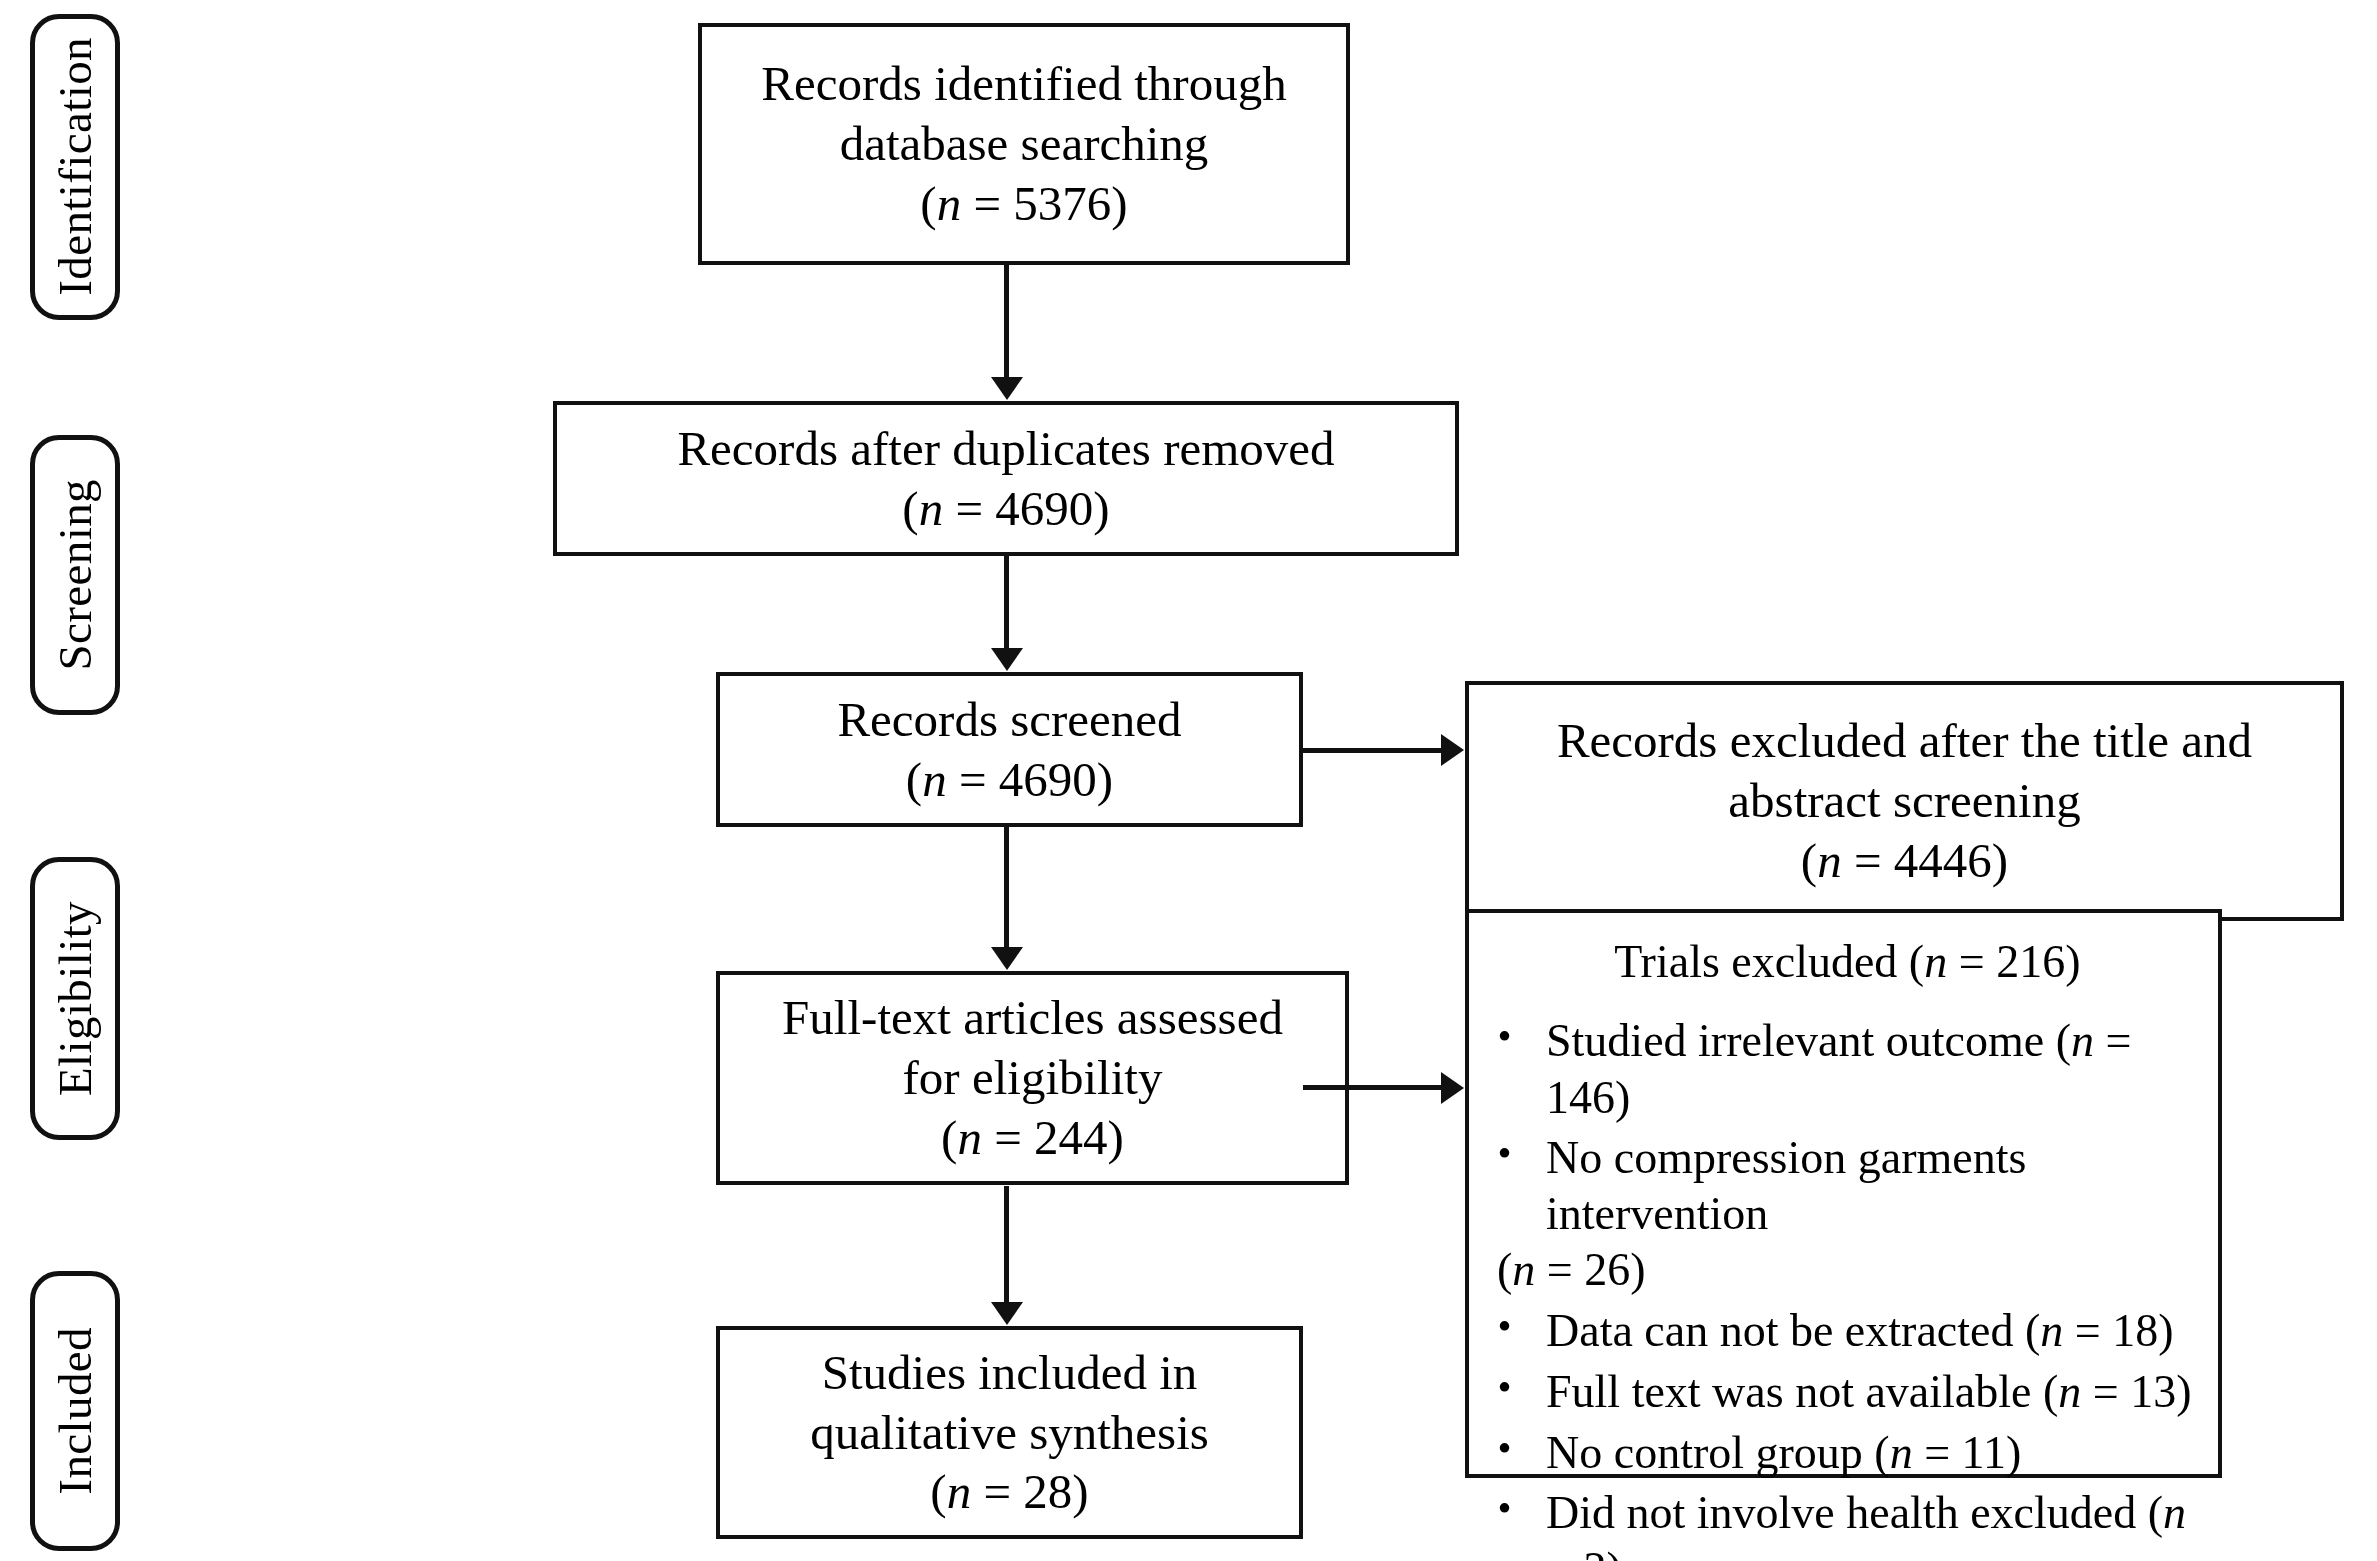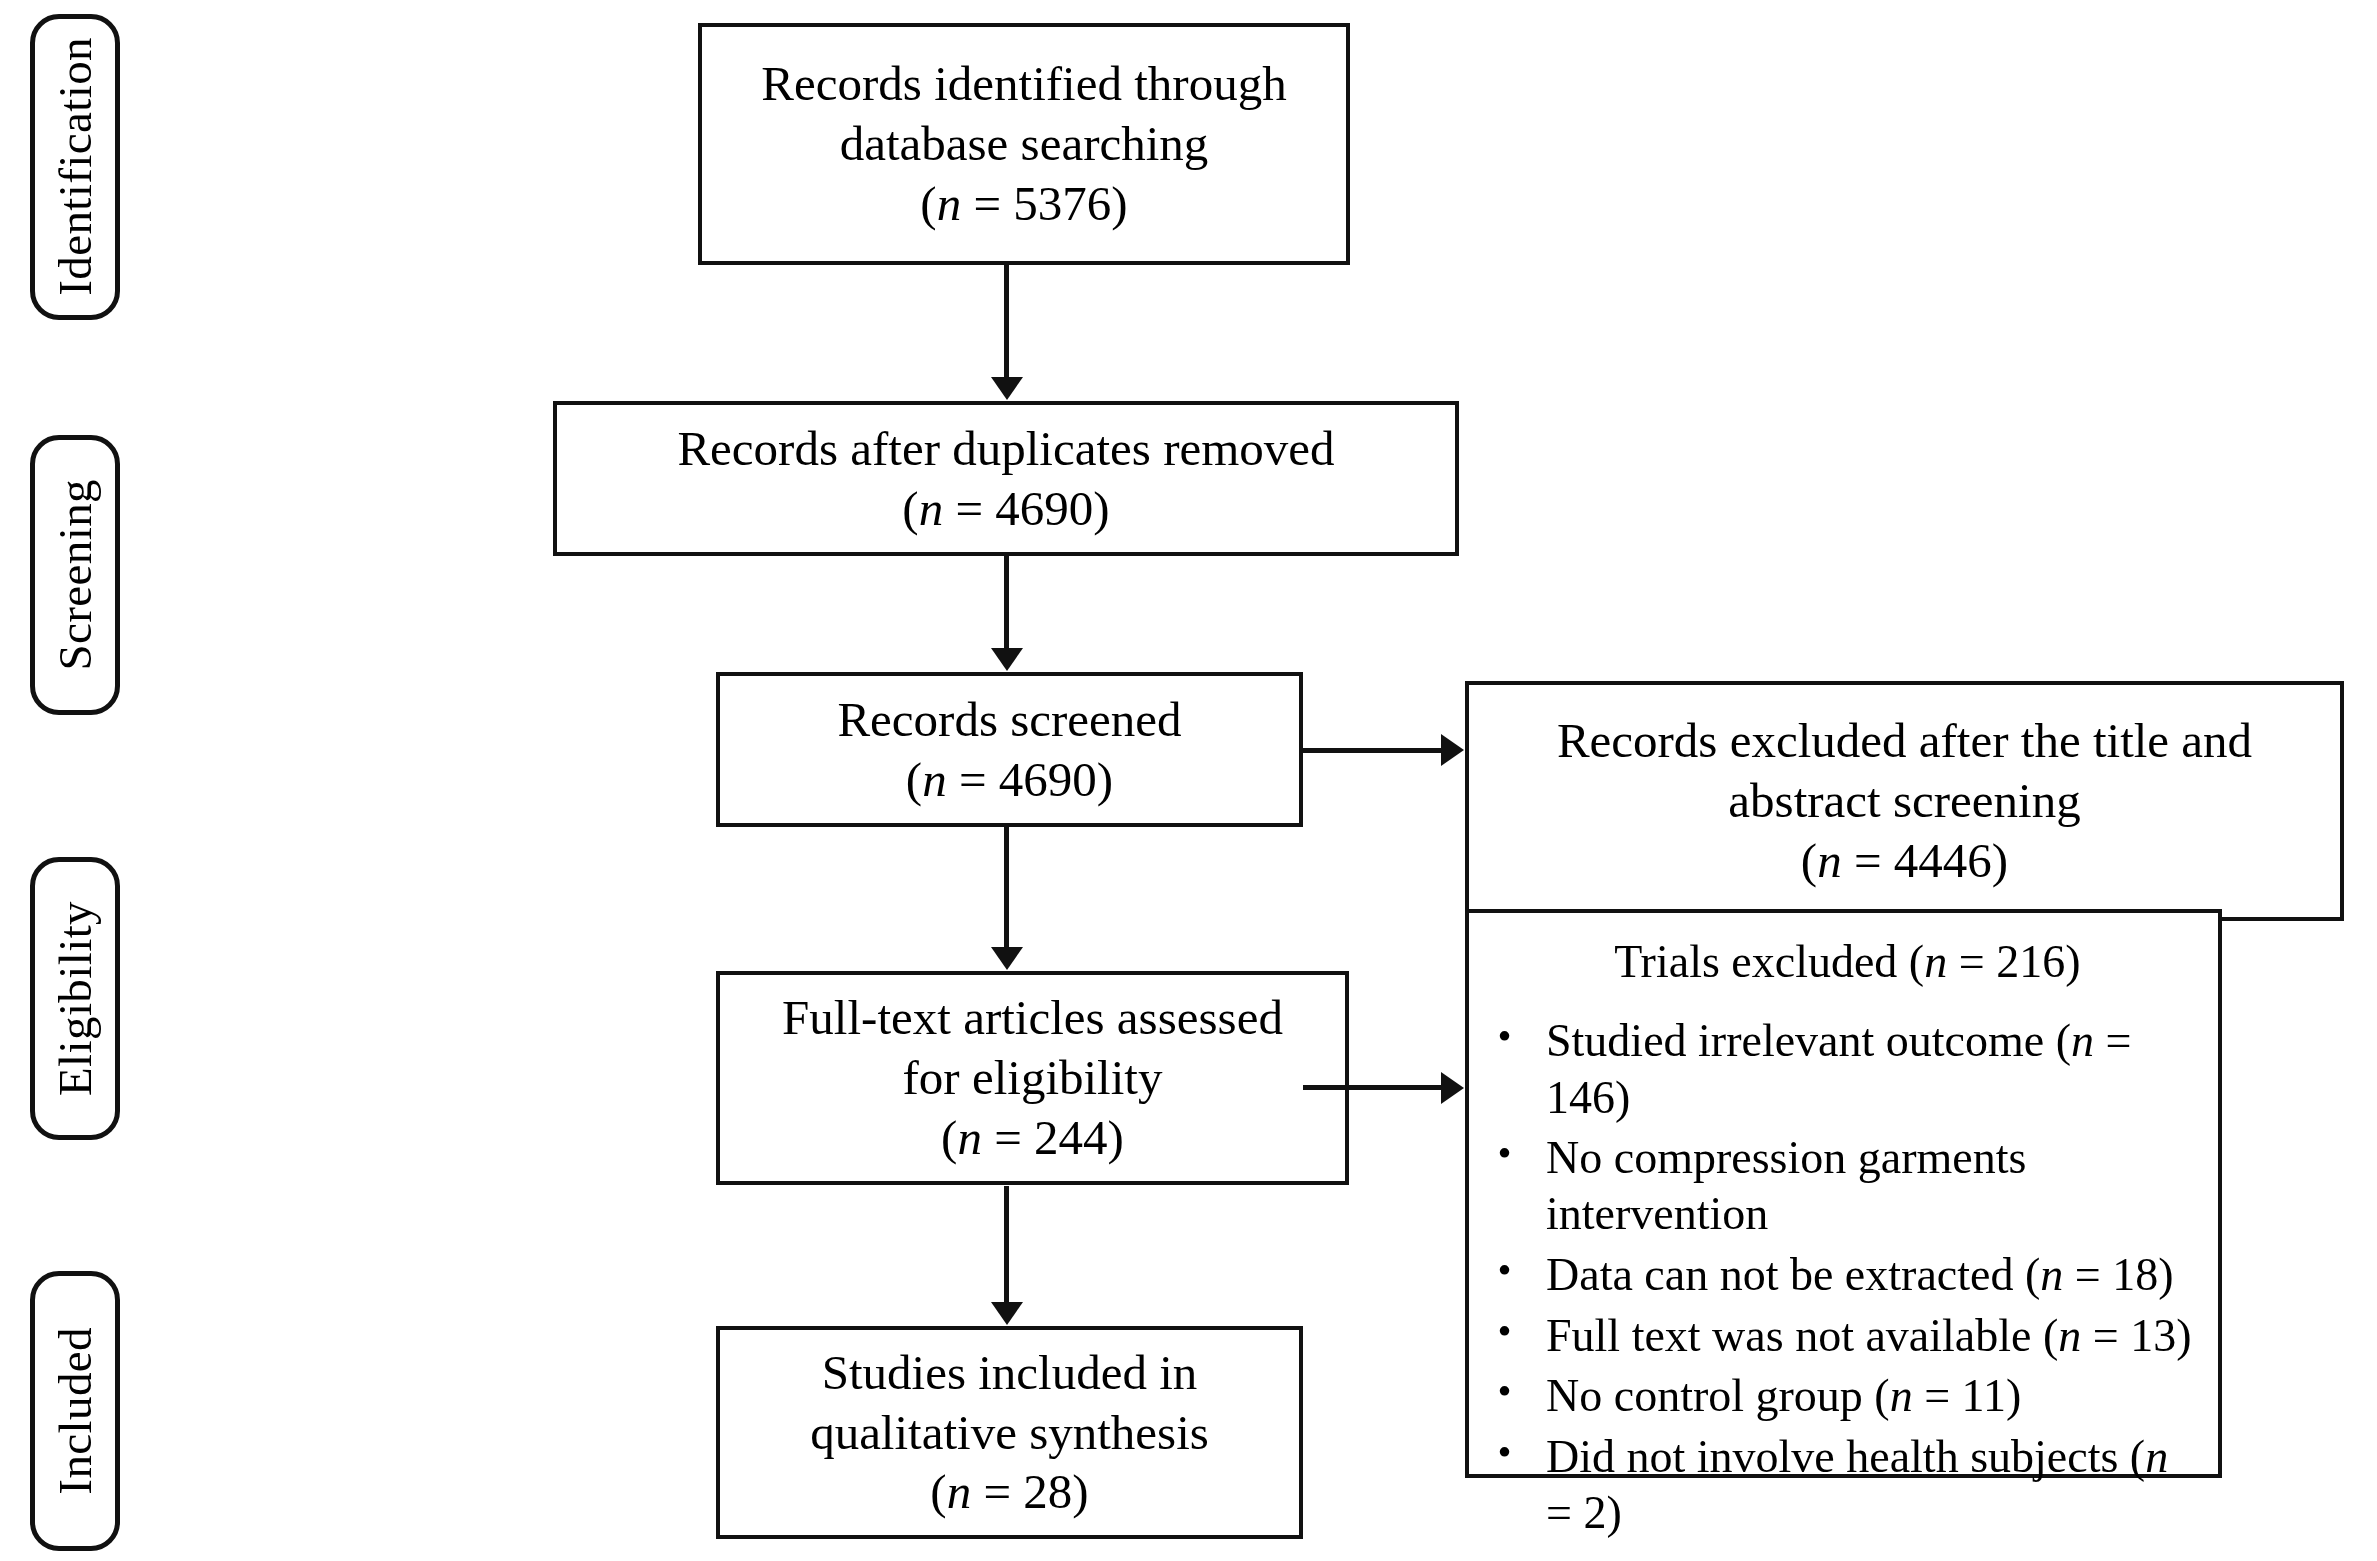--- a/index.html
+++ b/index.html
@@ -184,36 +184,37 @@
     <div class="list-title"><span>Trials excluded (</span><span class="it">n</span><span> = </span><span>216</span><span>)</span></div>
 
     <ul class="blist">
 
       <li>
         <span class="bullet">•</span><span>Studied irrelevant outcome (</span><span class="it">n</span><span> = </span><span>146</span><span>)</span>
       </li>
 
       <li style="padding-left:59px;">
         <span class="bullet">•</span><span>No compression garments intervention</span>
+        <span class="cont" style="margin-left:-49px;"><span>(</span><span class="it">n</span><span> = </span><span>26</span><span>)</span></span>
       </li>
 
       <li>
         <span class="bullet">•</span><span>Data can not be extracted (</span><span class="it">n</span><span> = </span><span>18</span><span>)</span>
       </li>
 
       <li>
         <span class="bullet">•</span><span>Full text was not available (</span><span class="it">n</span><span> = </span><span>13</span><span>)</span>
       </li>
 
       <li>
         <span class="bullet">•</span><span>No control group (</span><span class="it">n</span><span> = </span><span>11</span><span>)</span>
       </li>
 
       <li>
-        <span class="bullet">•</span><span>Did not involve health subjects (</span><span class="it">n</span><span> = </span><span>2</span><span>)</span>
+        <span class="bullet">•</span><span>Did not involve health excluded (</span><span class="it">n</span><span> = </span><span>2</span><span>)</span>
       </li>
 
     </ul>
   </div>
 
   <div class="v-line" style="left:1004px; top:1186px; height:118px;"></div>
   <div class="arrow-down" style="left:991px; top:1302px;"></div>
 
   <div class="flow-box" style="left:716px; top:1326px; width:587px; height:213px;">
     <span class="ln">Studies included in</span>

